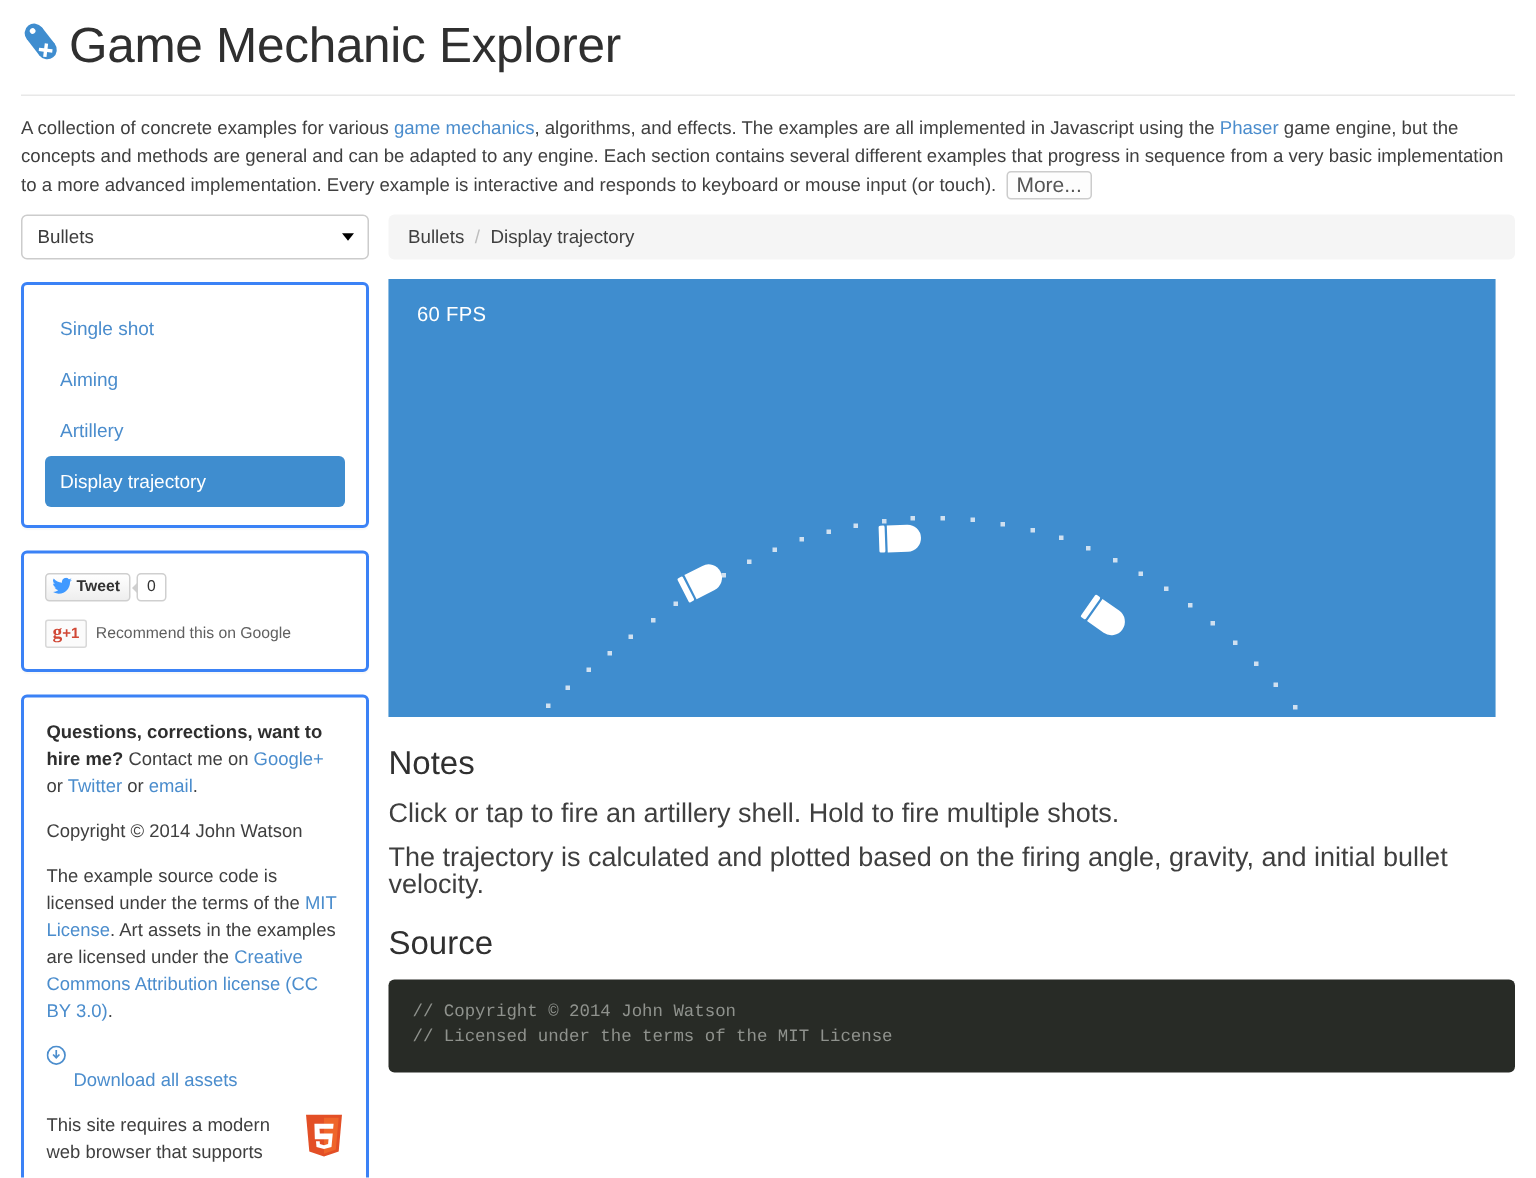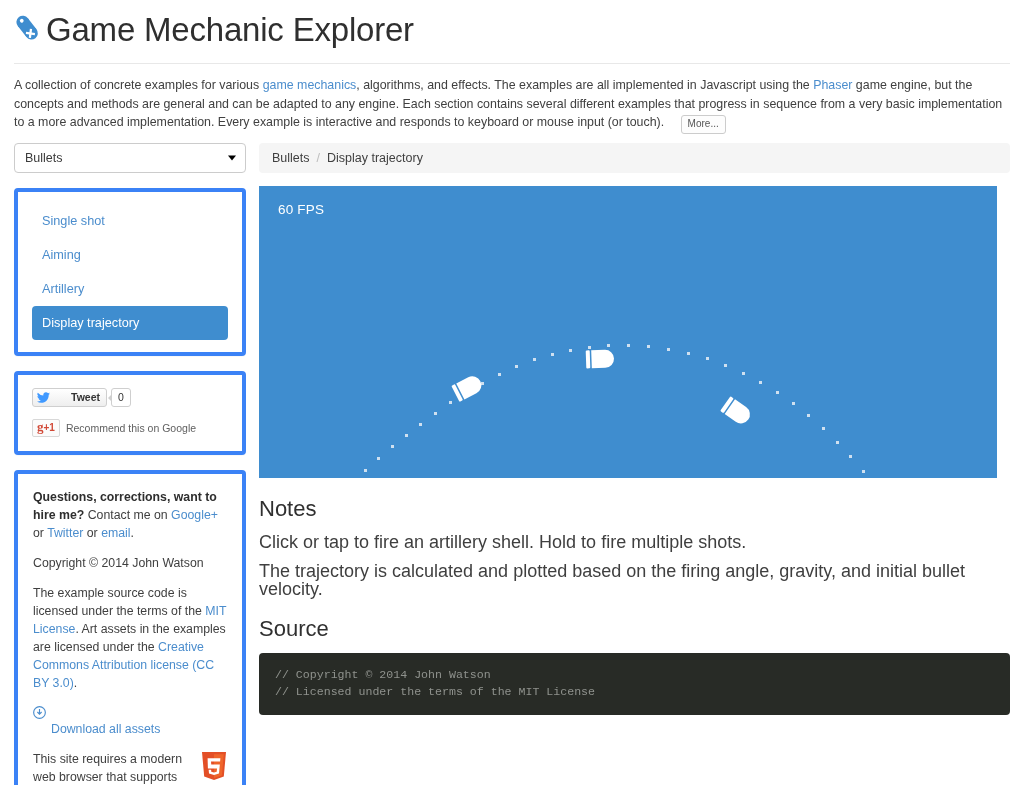--- a/index.html
+++ b/index.html
@@ -29,24 +29,24 @@
 
   
   .intro {
     margin: 12px 14px 0 14px;
     font-size: 12.4px; line-height: 18.5px; color: #404040;
     max-width: 998px;
   }
   .intro a { color: #4b8dcd; text-decoration: none; }
   .btn-more {
     display: inline-block; vertical-align: baseline;
-    font-size: 10px; line-height: 12px; color: #555;
+    font-size: 14px; line-height: 12px; color: #555;
     border: 1px solid #cccccc; border-radius: 3px;
     padding: 2px 6px 3px 6px; background: #fdfdfd;
-    margin-left: 13px; position: relative; top: 1px;
+    margin-left: 3px; position: relative; top: 1px;
   }
 
   
   .cols { display: flex; margin-top: 10px; padding: 0 14px; gap: 13px; }
   .sidebar { width: 232px; flex: 0 0 232px; }
   .content { flex: 1 1 auto; min-width: 0; }
 
   
   .select-box {
     position: relative; height: 30px;
@@ -56,38 +56,38 @@
   .select-label { font-size: 12.5px; color: #3b3b3b; }
   .caret {
     position: absolute; right: 9px; top: 50%; transform: translateY(-50%);
     width: 0; height: 0;
     border-left: 4px solid transparent; border-right: 4px solid transparent;
     border-top: 5px solid #000000;
   }
 
   
   .panel {
-    border: 4px solid #3b82f6; border-radius: 4px; background: #ffffff;
+    border: 2px solid #3b82f6; border-radius: 4px; background: #ffffff;
     margin-top: 15px; box-shadow: 0 1px 1px rgba(0,0,0,0.03);
   }
 
   
   .navlist { padding: 12px 14px 12px 14px; }
   .nav-item {
     display: block; font-size: 12.7px; color: #4b8dcd;
     padding: 9px 10px; border-radius: 4px; text-decoration: none;
     line-height: 16px;
   }
   .nav-item.active { background: #3f8dcf; color: #ffffff; }
 
   
   .social { padding: 13px 14px 14px 14px; }
   .tweet-row { display: flex; align-items: center; gap: 4px; }
   .tweet-btn {
-    display: inline-flex; align-items: center; gap: 21px;
+    display: inline-flex; align-items: center; gap: 3px;
     background: linear-gradient(#ffffff, #eeeeee);
     border: 1px solid #cfcfcf; border-radius: 3px;
     padding: 1px 6px 2px 4px; font-size: 10.5px; font-weight: bold; color: #333;
     line-height: 14px;
   }
   .bird { width: 13px; height: 11px; display: block; }
   .tweet-count {
     border: 1px solid #cfcfcf; border-radius: 3px; background: #fff;
     font-size: 10.5px; color: #333; padding: 1px 6px 2px 6px; line-height: 14px;
     position: relative;

